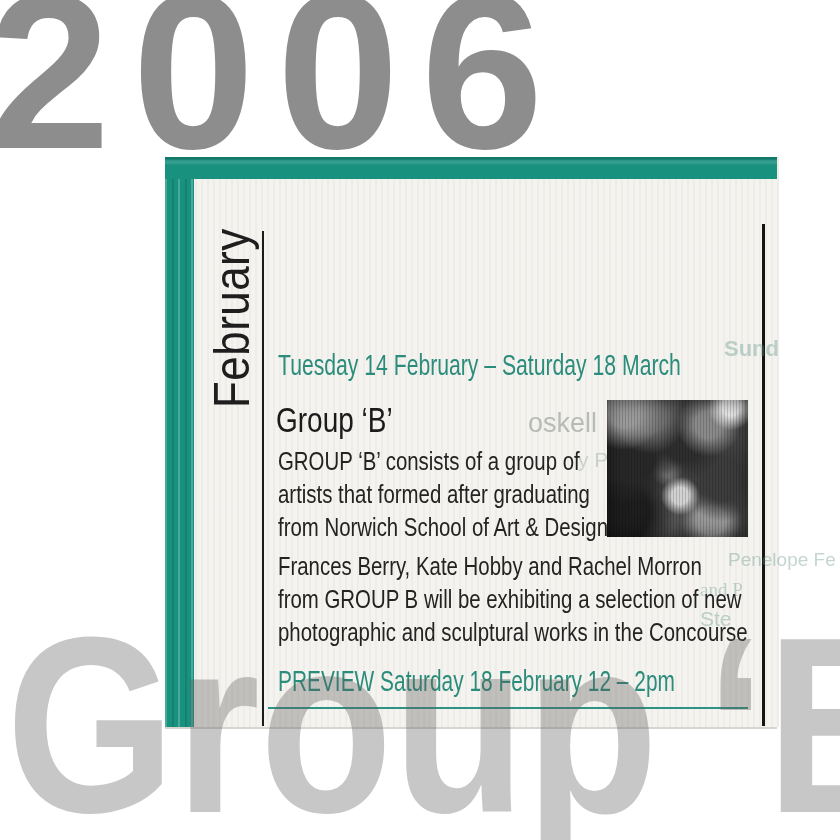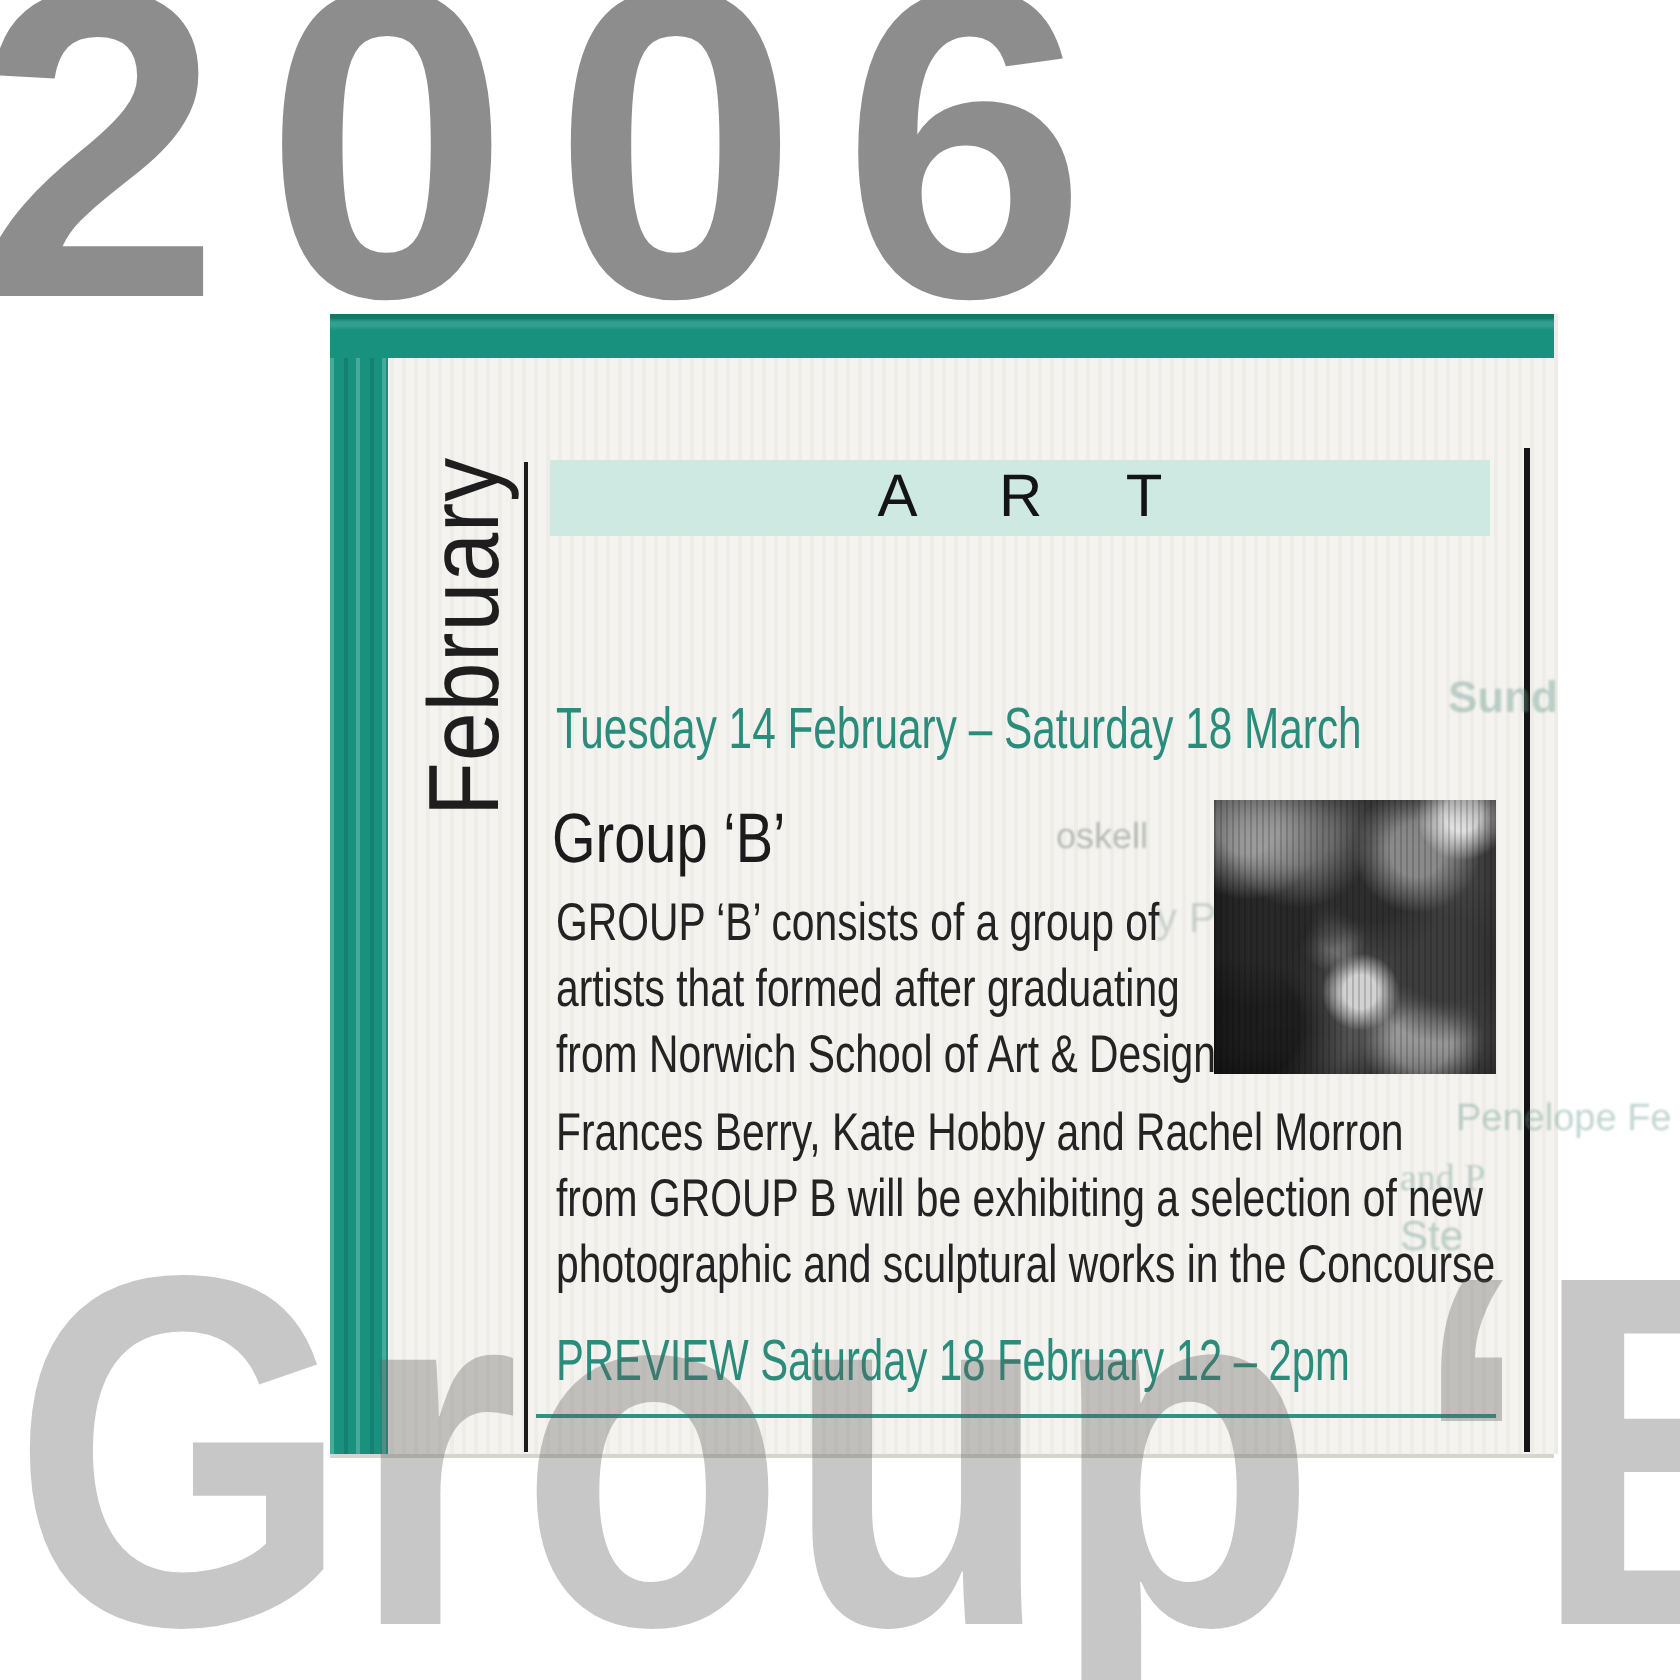--- a/index.html
+++ b/index.html
@@ -51,21 +51,21 @@
       radial-gradient(circle at 42% 50%, #8f8f8f 0 6%, rgba(0,0,0,0) 16%),
       radial-gradient(circle at 52% 70%, #d2d2d2 0 7%, rgba(0,0,0,0) 16%),
       radial-gradient(circle at 82% 58%, #3d3d3d 0 15%, rgba(0,0,0,0) 30%),
       radial-gradient(circle at 74% 88%, #9a9a9a 0 9%, rgba(0,0,0,0) 19%),
       radial-gradient(circle at 10% 82%, #1e1e1e 0 17%, rgba(0,0,0,0) 32%),
       radial-gradient(circle at 35% 85%, #565656 0 13%, rgba(0,0,0,0) 26%);
     box-shadow:inset 0 0 18px rgba(0,0,0,0.55);}
 
   
   .ghost{position:absolute;color:rgba(96,148,137,0.38);filter:blur(0.6px);white-space:nowrap;}
-  .g1{left:528px;top:408px;font-size:18px;color:rgba(110,120,115,0.45);}
+  .g1{left:528px;top:408px;font-size:27px;color:rgba(110,120,115,0.45);}
   .g2{left:724px;top:336px;font-size:22px;font-weight:bold;}
   .g3{left:578px;top:448px;font-size:21px;color:rgba(110,140,130,0.30);}
   .g4{left:728px;top:549px;font-size:19px;}
   .g5{left:700px;top:579px;font-size:19px;font-family:Liberation Serif, serif;}
   .g6{left:700px;top:607px;font-size:21px;}
 
   
   .wm{position:absolute;font-weight:bold;white-space:nowrap;z-index:10;line-height:1;}
   .wm-top{left:-12px;top:-38px;font-size:220px;letter-spacing:22px;color:rgba(82,82,82,0.66);}
   .wm-bottom{left:6px;top:601px;font-size:250px;color:rgba(92,92,92,0.34);
@@ -79,23 +79,20 @@
   <div class="page">
     <div class="teal-left"></div>
     <div class="teal-top"></div>
   </div>
 
   <div class="february">February</div>
 
   <div class="rule-left"></div>
   <div class="rule-right"></div>
 
-  <div class="art-band">
-    <span>A R T</span>
-  </div>
 
   <span class="ghost g1">oskell</span>
   <span class="ghost g2">Sund</span>
   <span class="ghost g3">y Pic</span>
   <span class="ghost g4">Penelope Fe</span>
   <span class="ghost g5">and P</span>
   <span class="ghost g6">Ste</span>
 
   <div class="txt date-range">Tuesday 14 February – Saturday 18 March</div>
   <div class="txt event-title">Group ‘B’</div>

